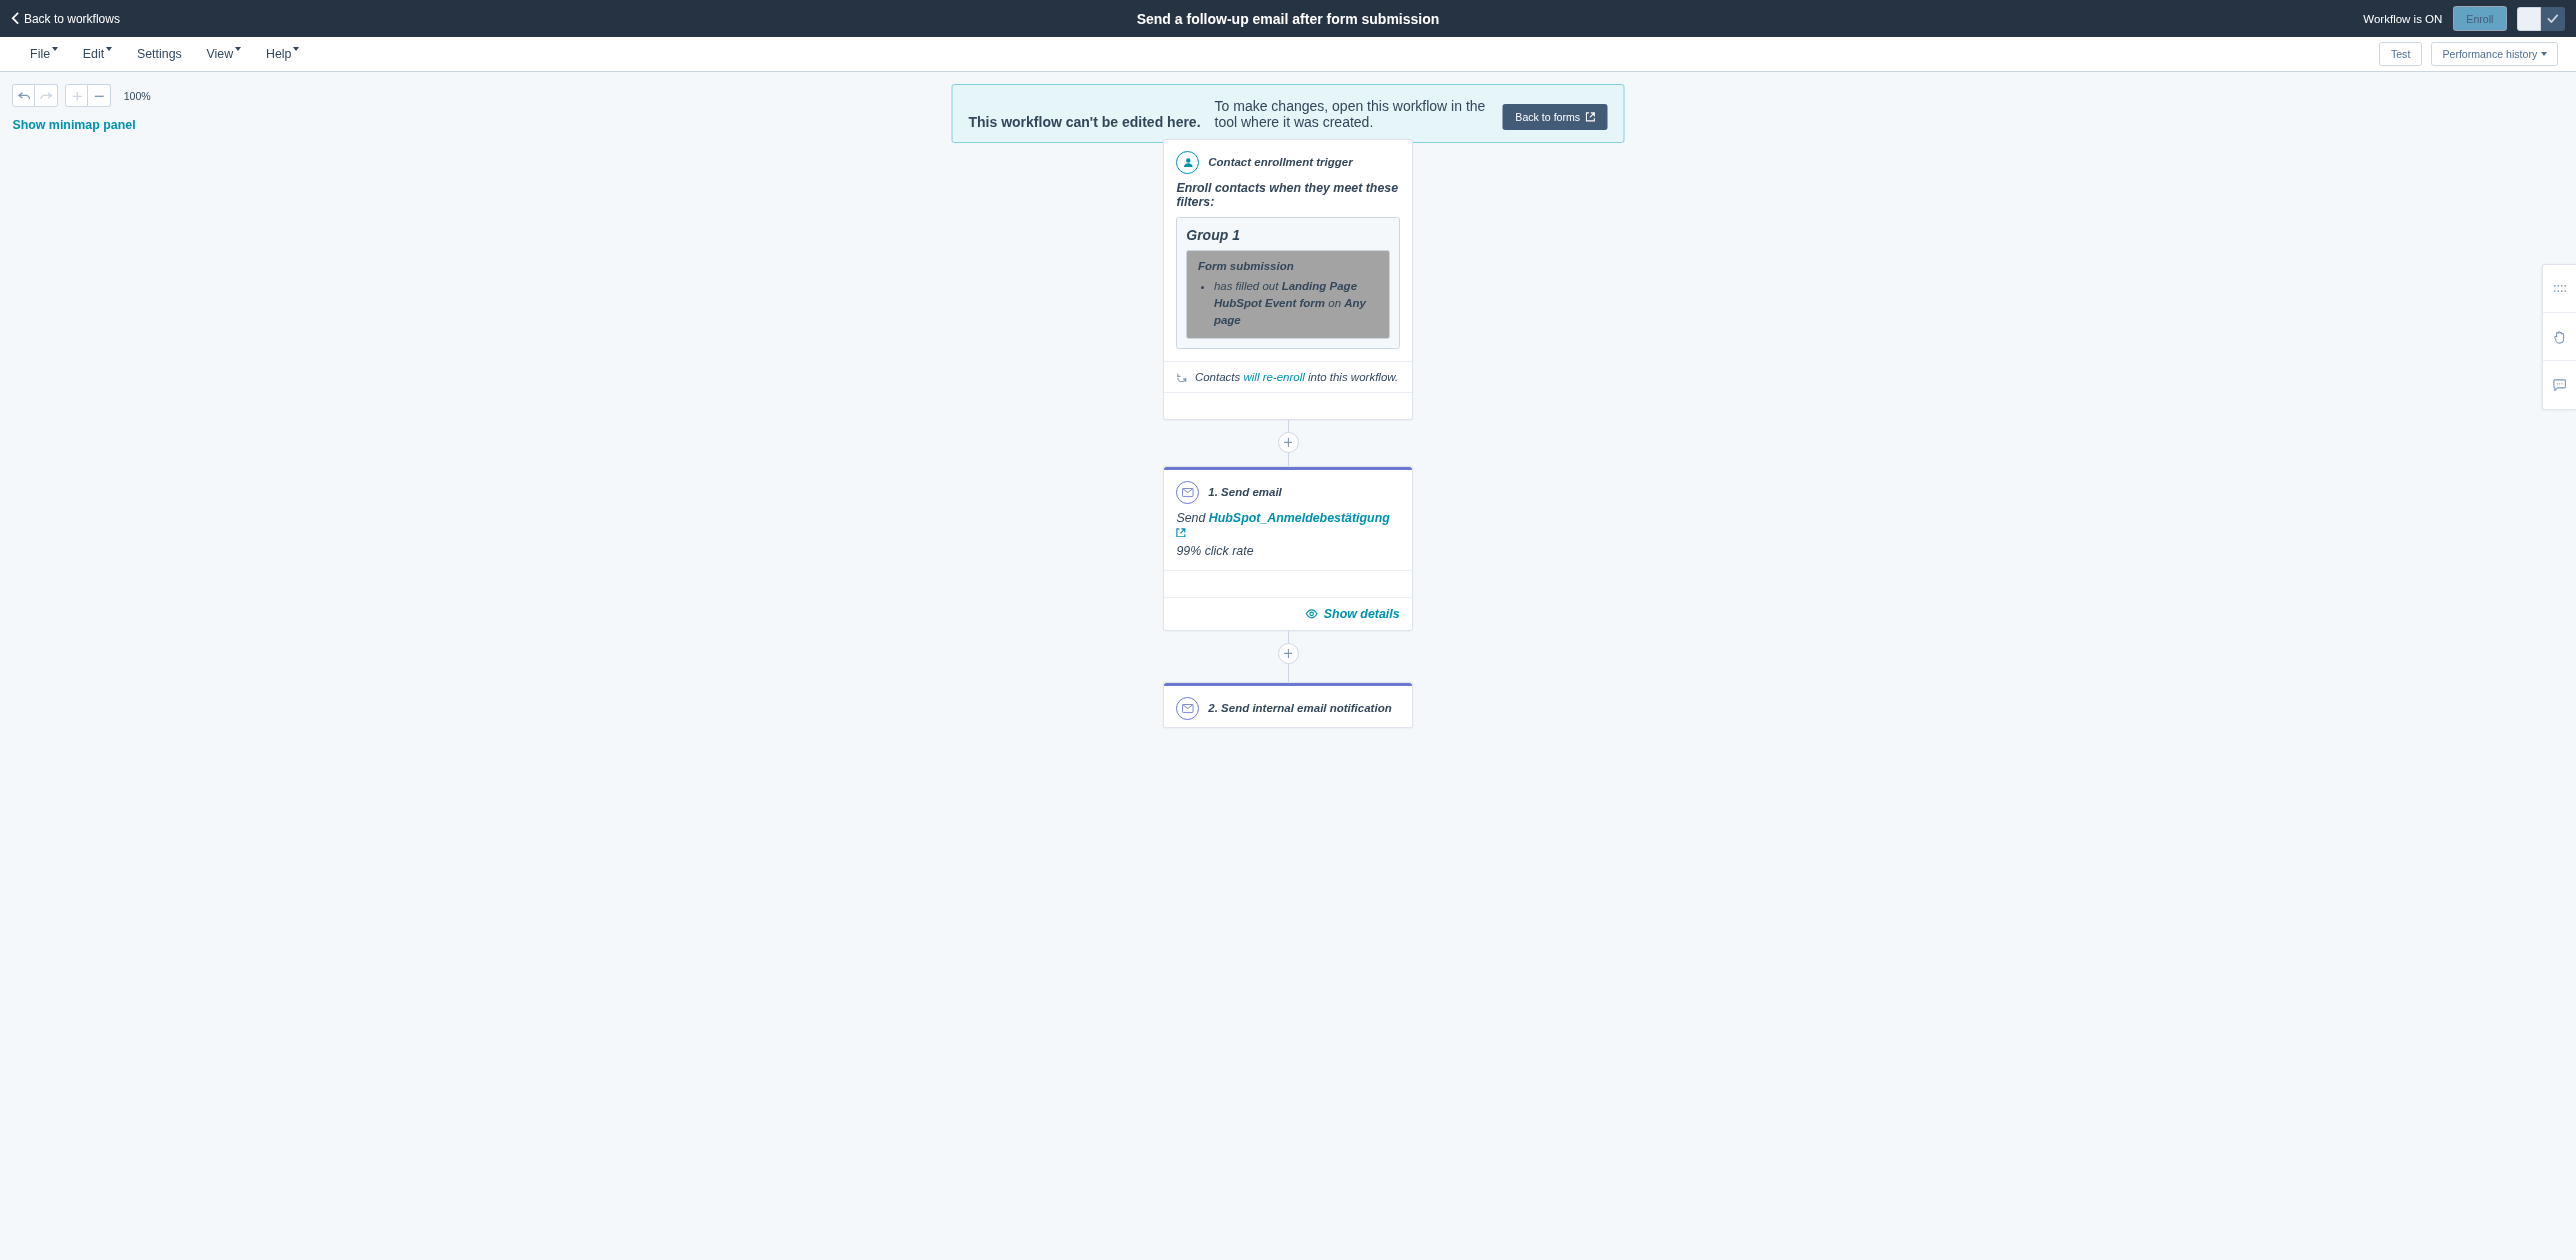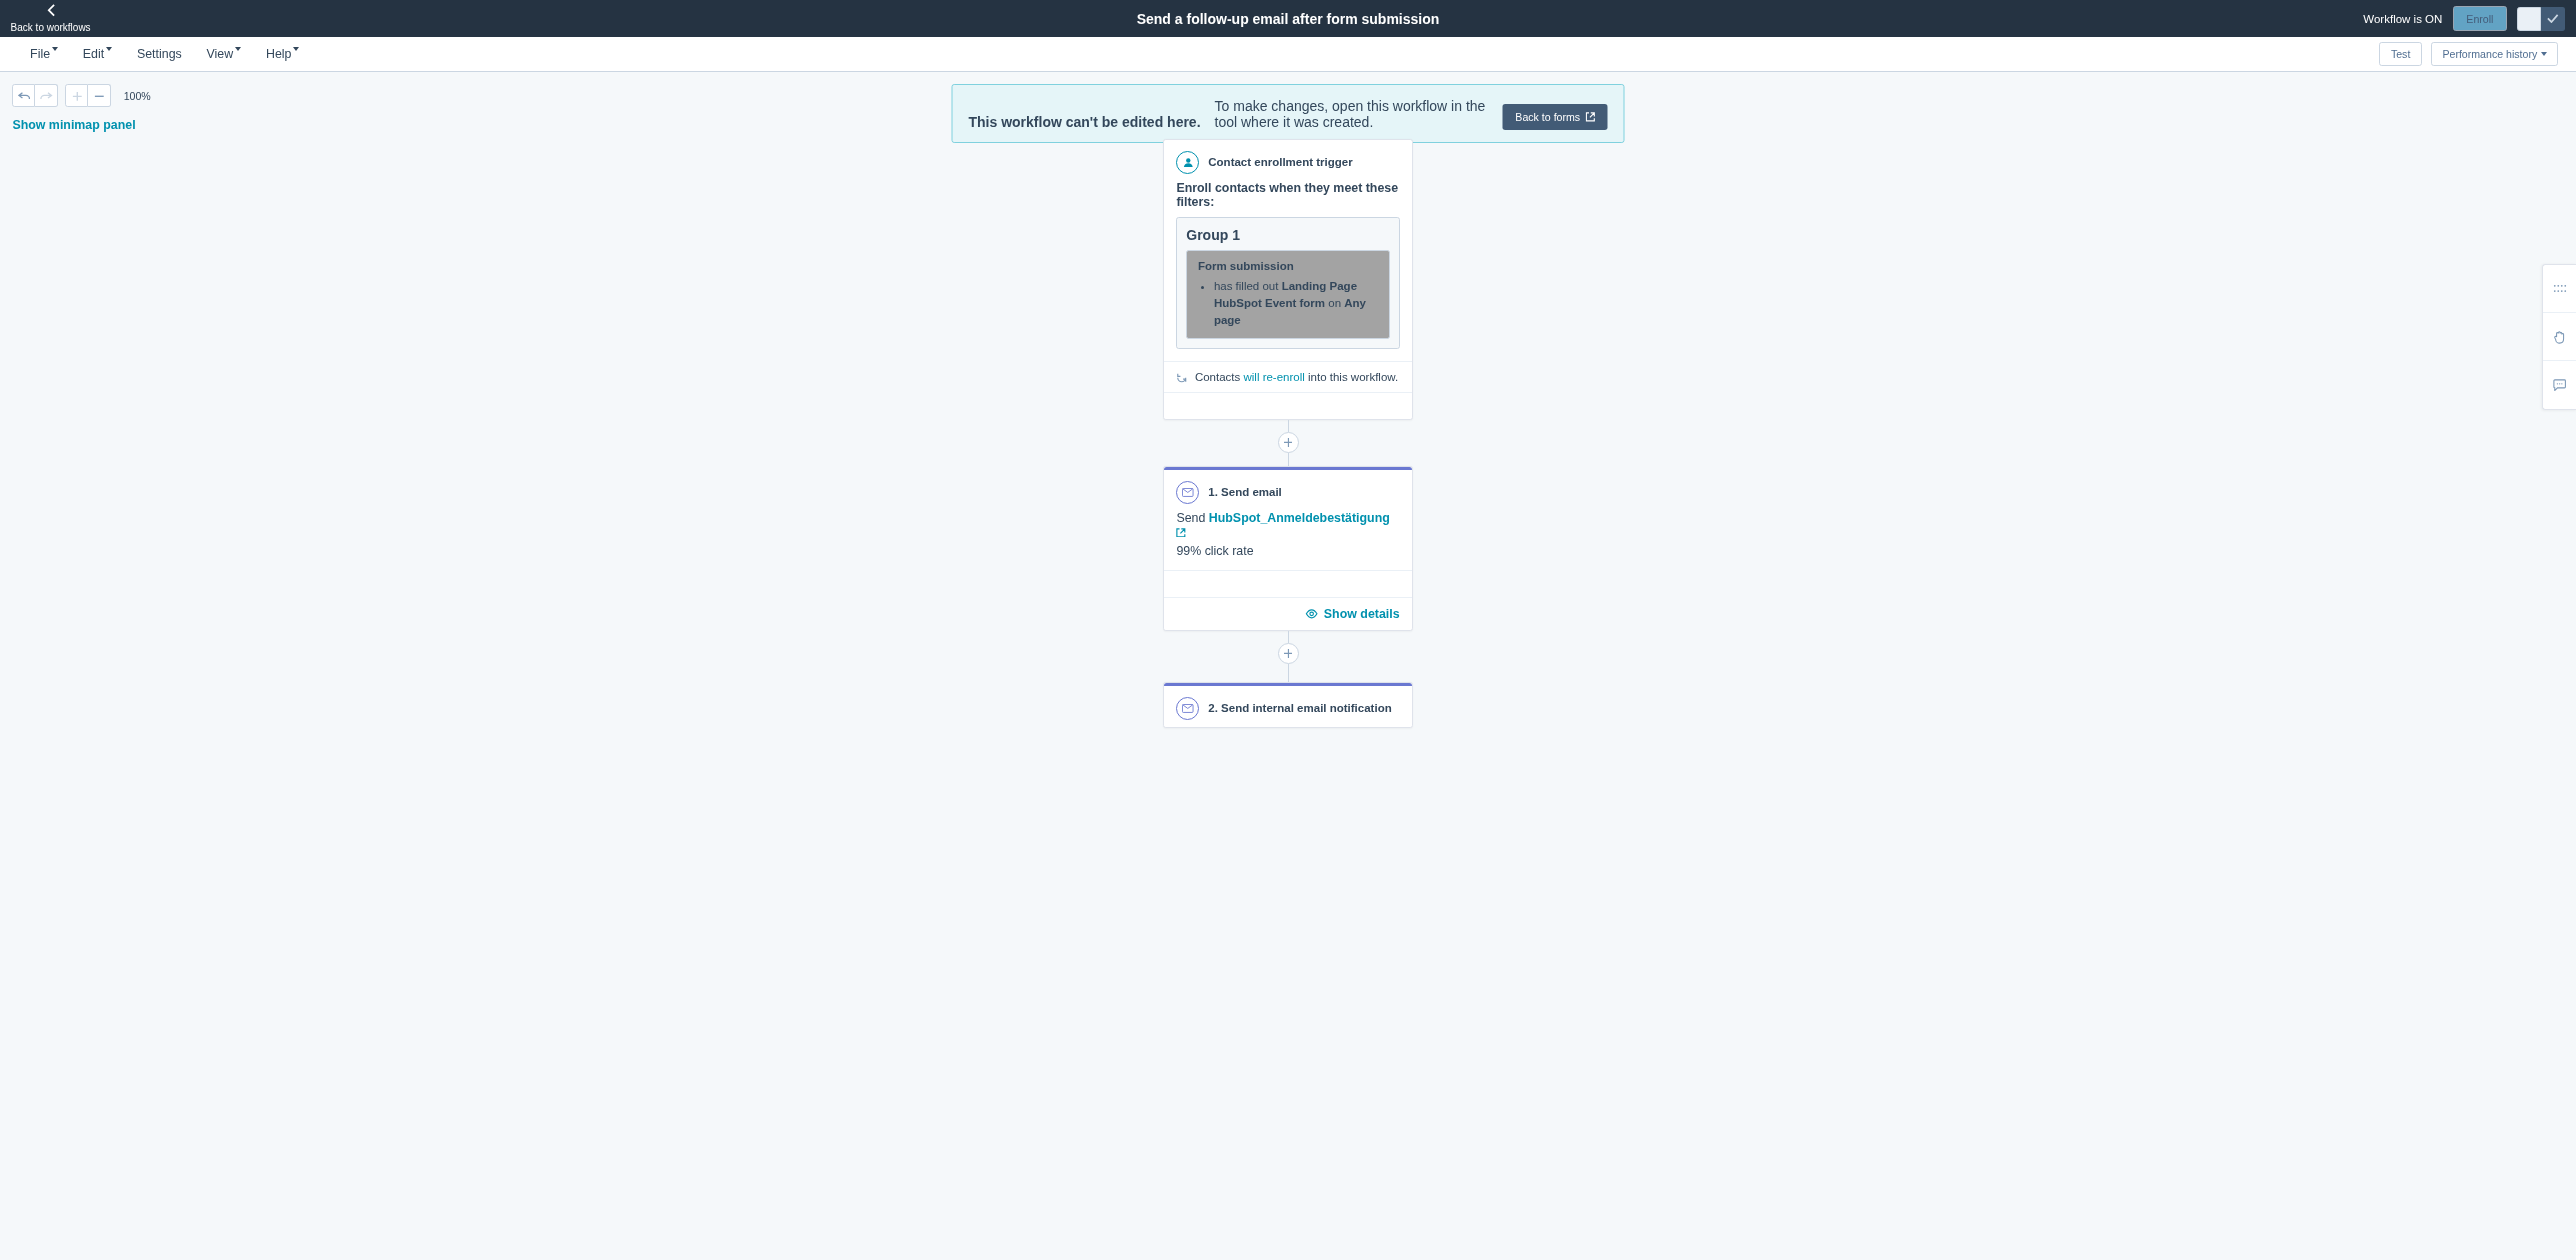--- a/index.html
+++ b/index.html
@@ -18,23 +18,22 @@
       display: flex;
       align-items: center;
       padding: 0 10.6px;
       position: relative;
     }
     .back-link {
       display: flex;
       align-items: center;
       gap: 5.3px;
       cursor: pointer;
-      font-size: 10px;
+      font-size: 12px;
       font-weight: 500;
-      flex-direction: column;
     }
     .page-title {
       position: absolute;
       left: 50%;
       transform: translateX(-50%);
       font-size: 14px;
       font-weight: 600;
     }
     .header-right {
       margin-left: auto;
@@ -204,20 +203,21 @@
     
     .workflow-container {
       position: absolute;
       left: 50%;
       transform: translateX(-50%);
       top: 67px;
       width: 250px;
       display: flex;
       flex-direction: column;
       align-items: center;
+      font-style: italic;
     }
     .card {
       background: #fff;
       border: 0.9px solid #dfe3eb;
       border-radius: 2.7px;
       width: 250px;
       box-shadow: 0 0.9px 1.8px rgba(0,0,0,0.04);
     }
     .card-header {
       display: flex;

